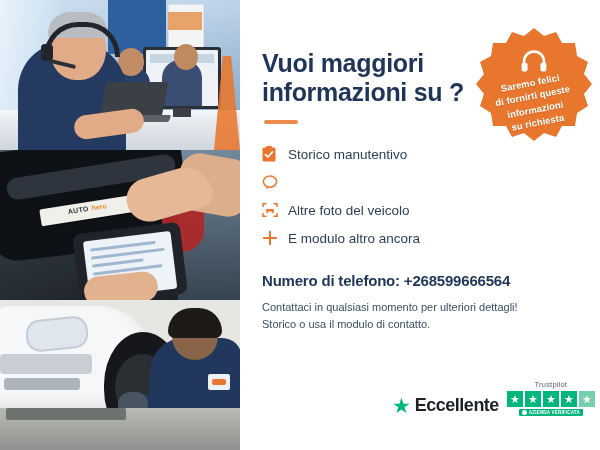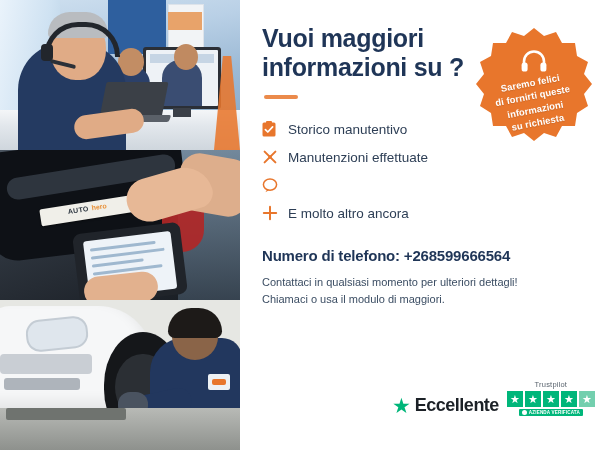--- a/index.html
+++ b/index.html
@@ -86,21 +86,21 @@
   .p3 .thair{position:absolute;left:168px;top:8px;width:54px;height:30px;background:#1d1a18;border-radius:28px 28px 8px 8px;}
   .p3 .tarm{position:absolute;left:128px;top:92px;width:64px;height:26px;background:#22375e;border-radius:14px;transform:rotate(-12deg);}
   .p3 .glove{position:absolute;left:118px;top:92px;width:30px;height:26px;background:#4a5360;border-radius:12px;}
   .p3 .badge{position:absolute;left:208px;top:74px;width:22px;height:16px;background:#eef1f4;border-radius:2px;}
   .p3 .badge:after{content:"";position:absolute;left:4px;top:5px;width:14px;height:6px;background:#e8762c;border-radius:2px;}
   .p3 .lift{position:absolute;left:0;bottom:0;width:240px;height:42px;
     background:linear-gradient(180deg,#b8bab6 0%,#8e918d 100%);}
   .p3 .liftbar{position:absolute;left:6px;bottom:30px;width:120px;height:12px;background:#6f736f;border-radius:2px;}
 
   
-  .content{position:relative;flex:1;height:450px;background:#ffffff;padding:24px 22px 0 22px;box-sizing:border-box;}
+  .content{position:relative;flex:1;height:450px;background:#ffffff;padding:49px 22px 0 22px;box-sizing:border-box;}
 
   .headline{
     font-size:25px;line-height:1.14;font-weight:700;color:#1f3557;
     letter-spacing:-.3px;margin:0;max-width:205px;
   }
   .rule{width:34px;height:4px;background:#e8762c;border-radius:2px;margin:14px 0 0 2px;opacity:.85;}
 
   .features{list-style:none;margin:16px 0 0 0;padding:0;}
   .feat{display:flex;align-items:center;height:28px;}
   .feat .ico{width:26px;height:20px;flex:0 0 26px;display:flex;align-items:center;justify-content:flex-start;color:#e8762c;}
@@ -219,61 +219,65 @@
         <span class="ico">
           <svg width="14" height="16" viewBox="0 0 14 16">
             <rect x="0.5" y="1.5" width="13" height="14" rx="1.5" fill="#e8762c"></rect>
             <rect x="4" y="0" width="6" height="3" rx="1" fill="#e8762c"></rect>
             <path d="M3.4 8.6 L5.8 11 L10.6 5.8" stroke="#ffffff" stroke-width="1.7" fill="none" stroke-linecap="round" stroke-linejoin="round"></path>
           </svg>
         </span>
         <span class="txt">Storico manutentivo</span>
       </li>
 
-      <li class="feat">
-        <span class="ico">
-          <svg width="16" height="16" viewBox="0 0 16 16">
-            <g stroke="#e8762c" stroke-width="2" stroke-linecap="round">
-              <line x1="2.6" y1="2.6" x2="13.4" y2="13.4"></line>
-              <line x1="13.4" y1="2.6" x2="2.6" y2="13.4"></line>
-            </g>
-            <circle cx="8" cy="8" r="1.7" fill="#e8762c"></circle>
-          </svg>
-        </span>
-        <span class="txt">Manutenzioni effettuate</span>
-      </li>
 
       <li class="feat">
         <span class="ico">
           <svg width="16" height="15" viewBox="0 0 16 15">
             <ellipse cx="8" cy="6.6" rx="6.6" ry="5.6" fill="none" stroke="#e8762c" stroke-width="1.5"></ellipse>
             <path d="M5.2 11.2 L3.4 14.2 L7 12.3 Z" fill="#e8762c"></path>
           </svg>
         </span>
       </li>
 
+      <li class="feat">
+        <span class="ico">
+          <svg width="16" height="16" viewBox="0 0 16 16">
+            <g stroke="#e8762c" stroke-width="1.5" fill="none" stroke-linecap="round">
+              <path d="M1 4.6 V1.8 H4"></path>
+                <path d="M15 4.6 V1.8 H12"></path>
+              <path d="M1 11.4 V14.2 H4"></path>
+                <path d="M15 11.4 V14.2 H12"></path>
+            </g>
+            <path d="M3.6 9.6 L4.6 6.9 H11.4 L12.4 9.6 Z" fill="#e8762c"></path>
+            <circle cx="5.4" cy="10.3" r="1" fill="#e8762c"></circle>
+            <circle cx="10.6" cy="10.3" r="1" fill="#e8762c"></circle>
+          </svg>
+        </span>
+        <span class="txt">Altre foto del veicolo</span>
+      </li>
 
       <li class="feat">
         <span class="ico">
           <svg width="16" height="16" viewBox="0 0 16 16">
             <g stroke="#e8762c" stroke-width="2" stroke-linecap="round">
               <line x1="8" y1="1.8" x2="8" y2="14.2"></line>
               <line x1="1.8" y1="8" x2="14.2" y2="8"></line>
             </g>
           </svg>
         </span>
-        <span class="txt">E molto altro ancora</span>
+        <span class="txt">E modulo altro ancora</span>
       </li>
 
     </ul>
 
     <div class="phone">Numero di telefono: +268599666564</div>
     <p class="sub">
       <span>Contattaci in qualsiasi momento per ulteriori dettagli!</span><br>
-      <span>Chiamaci o usa il modulo di maggiori.</span>
+      <span>Storico o usa il modulo di contatto.</span>
     </p>
 
     <div class="burst">
       <svg width="120" height="120" viewBox="0 0 120 120">
         <path d="M60 2
                  L70 10 L82 6 L88 17 L101 17 L103 30 L114 36 L110 48
                  L118 58 L110 68 L114 80 L103 87 L101 100 L88 100
                  L82 111 L70 107 L60 115 L50 107 L38 111 L32 100
                  L19 100 L17 87 L6 80 L10 68 L2 58 L10 48 L6 36
                  L17 30 L19 17 L32 17 L38 6 L50 10 Z" fill="#e8762c"></path>

